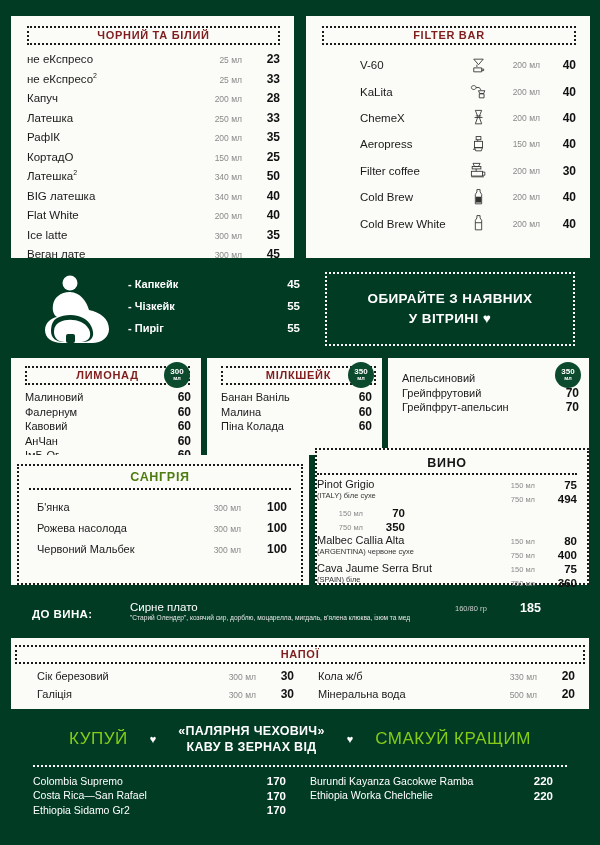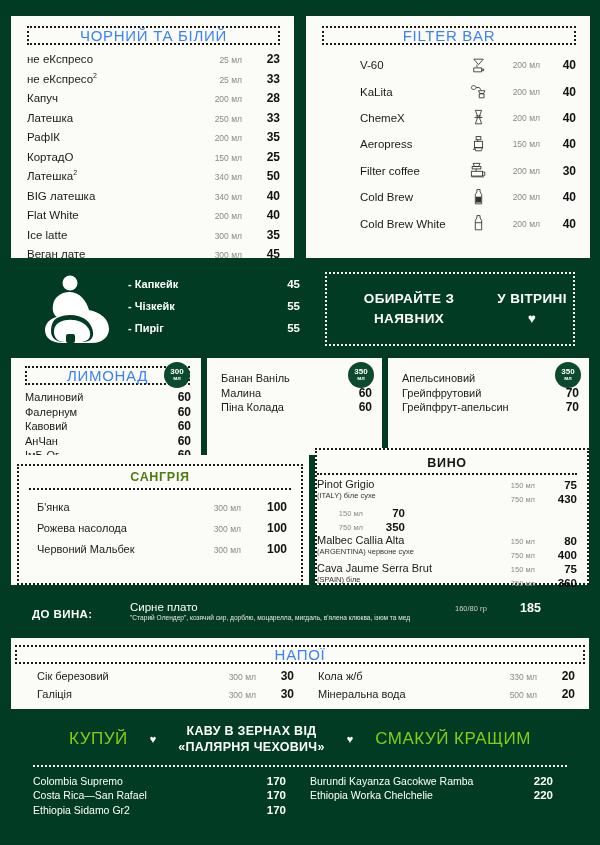--- a/index.html
+++ b/index.html
@@ -16,21 +16,21 @@
   .green-band  { background: #023b24; color: #ffffff; }
 
   
   .hdr-box {
     border: 2px dotted #1b1b1b;
     height: 19px;
     display: flex; align-items: center; justify-content: center;
     position: relative;
   }
   .hdr-box .hdr-title {
-    font-size: 15px; font-weight: normal; letter-spacing: .7px; color: #3b82f6;
+    font-size: 11px; font-weight: bold; letter-spacing: .7px; color: #7f1d1d;
     text-transform: uppercase; line-height: 1;
   }
 
   
   .row { display: flex; align-items: baseline; font-size: 11px; color: #1a1a1a; }
   .row .nm { flex: 1 1 auto; white-space: nowrap; }
   .row .vol { font-size: 8.5px; color: #8a8a8a; white-space: nowrap; text-align: right; }
   .row .pr { font-weight: bold; font-size: 12px; color: #111; text-align: right; white-space: nowrap; }
 
   
@@ -53,21 +53,21 @@
   
   #band-desserts { position: absolute; left: 0; top: 258px; width: 600px; height: 100px; }
   #dessert-figure { position: absolute; left: 40px; top: 274px; width: 76px; height: 72px; }
   #dessert-list { position: absolute; left: 128px; top: 278px; width: 172px; }
   #dessert-list .row { height: 22px; color: #fff; }
   #dessert-list .nm { font-size: 11px; font-weight: bold; color: #fff; }
   #dessert-list .pr { font-size: 11.5px; font-weight: bold; color: #fff; width: 26px; }
   #showcase-note {
     position: absolute; left: 325px; top: 272px; width: 250px; height: 74px;
     border: 2px dotted #ffffff;
-    display: flex; flex-direction: row; align-items: center; justify-content: center;
+    display: flex; flex-direction: column; align-items: center; justify-content: center;
     color: #fff; text-align: center; line-height: 1.45;
   }
   #showcase-note span { font-size: 13.5px; font-weight: bold; letter-spacing: .4px; }
 
   
   #panel-lemonade { position: absolute; left: 11px;  top: 358px; width: 190px; height: 97px; }
   #panel-shake    { position: absolute; left: 207px; top: 358px; width: 175px; height: 97px; }
   #panel-fresh    { position: absolute; left: 388px; top: 358px; width: 201px; height: 97px; }
   #panel-sangria  { position: absolute; left: 11px;  top: 455px; width: 298px; height: 130px; }
   #panel-wine     { position: absolute; left: 315px; top: 448px; width: 274px; height: 137px; }
@@ -138,21 +138,21 @@
   
   #band-beans { position: absolute; left: 0; top: 709px; width: 600px; height: 136px; }
   #beans-head { display: flex; align-items: center; justify-content: center; gap: 22px; padding-top: 14px; }
   #beans-head .side { font-size: 17px; font-weight: normal; color: #84cc16; letter-spacing: .5px; }
   #beans-head .heart { color: #fff; font-size: 11px; }
   #beans-head .mid { text-align: center; font-size: 12.5px; font-weight: bold; color: #fff; line-height: 1.3; letter-spacing: .3px; }
   #beans-rule { margin: 9px 33px 0 33px; border-top: 2px dotted #ffffff; }
   #beans-grid { display: flex; padding: 8px 33px 0 33px; }
   #beans-grid .half { width: 50%; padding-right: 14px; }
   #beans-grid .half.right { padding-left: 10px; }
-  #beans-grid .brow { display: flex; align-items: flex-start; margin-bottom: 2px; }
+  #beans-grid .brow { display: flex; align-items: center; margin-bottom: 2px; }
   #beans-grid .b-nm { flex: 1 1 auto; font-size: 10.5px; color: #fff; line-height: 1.22; }
   #beans-grid .b-pr { width: 34px; text-align: right; font-size: 11.5px; font-weight: bold; color: #fff; }
 </style>
 </head>
 <body>
 
 <div class="page">
 
   <div class="white-panel" id="panel-black">
     <div class="top-inner">
@@ -395,20 +395,23 @@
         </div>
     </div>
   </div>
 
   <div class="white-panel" id="panel-shake">
     <div class="col-inner">
       <div class="badge">
         <b>350</b>
         <i>мл</i>
       </div>
+      <div class="hdr-box">
+        <span class="hdr-title">МІЛКШЕЙК</span>
+      </div>
       <div id="shk-rows" style="padding-top:5px">
           <div class="row">
             <div class="nm">Банан Ваніль</div>
             <div class="pr">60</div>
           </div>
           <div class="row">
             <div class="nm">Малина</div>
             <div class="pr">60</div>
           </div>
           <div class="row">
@@ -477,21 +480,21 @@
             <div class="wine-names">
               <div class="w-nm">Pinot Grigio</div>
               <div class="w-sub">(ITALY) біле сухе</div>
             </div>
             <div class="wine-vols">
               <div>150 мл</div>
               <div>750 мл</div>
             </div>
             <div class="wine-prs">
               <div>75</div>
-              <div>430</div>
+              <div>494</div>
             </div>
           </div>
           <div class="wine-item">
             <div class="wine-vols">
               <div>150 мл</div>
               <div>750 мл</div>
             </div>
             <div class="wine-prs">
               <div>70</div>
               <div>350</div>
@@ -566,22 +569,22 @@
           </div>
         </div>
     </div>
   </div>
 
   <div class="green-band" id="band-beans">
     <div id="beans-head">
       <div class="side">КУПУЙ</div>
       <div class="heart">♥</div>
       <div class="mid">
+        <div>«ПАЛЯРНЯ ЧЕХОВИЧ»</div>
         <div>КАВУ В ЗЕРНАХ ВІД</div>
-        <div>«ПАЛЯРНЯ ЧЕХОВИЧ»</div>
       </div>
       <div class="heart">♥</div>
       <div class="side">СМАКУЙ КРАЩИМ</div>
     </div>
     <div id="beans-rule"></div>
     <div id="beans-grid">
       <div class="half" id="bean-left">
           <div class="brow">
             <div class="b-nm">Colombia Supremo</div>
             <div class="b-pr">170</div>

